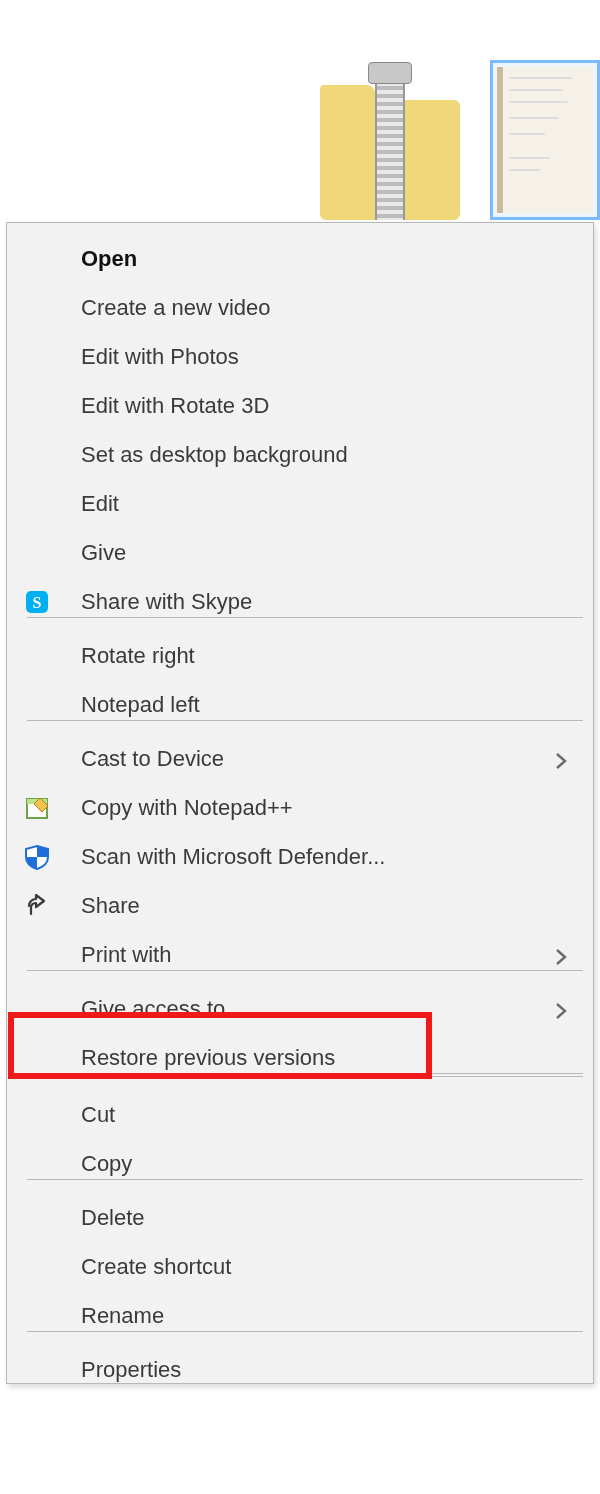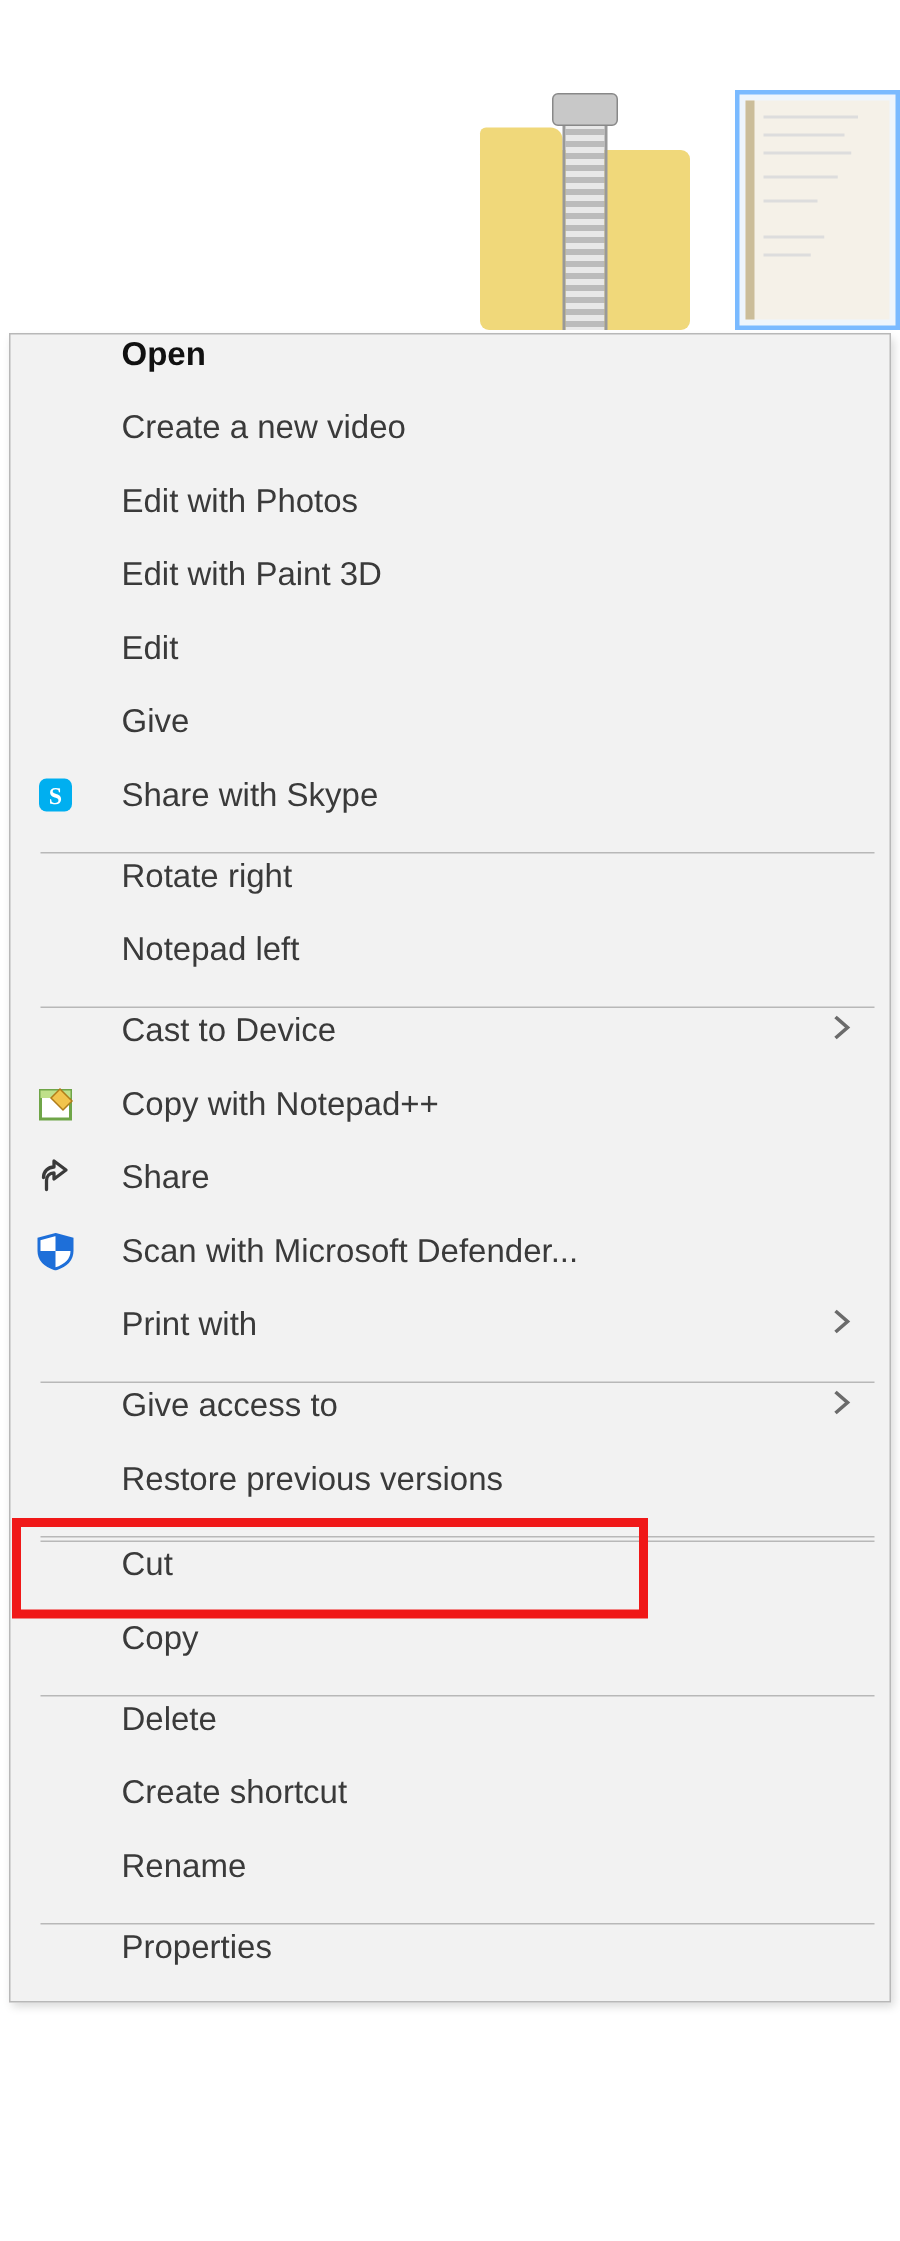--- a/index.html
+++ b/index.html
@@ -95,21 +95,21 @@
       position: absolute;
       top: 222px;
       left: 6px;
       width: 588px;
       background: #f2f2f2;
       border: 1px solid #b8b8b8;
       box-shadow: 2px 3px 6px rgba(0,0,0,0.15);
     }
     .menu-item {
       display: flex;
-      align-items: flex-start;
+      align-items: flex-end;
       height: 49px;
       font-size: 22px;
       color: #3a3a3a;
       cursor: default;
       position: relative;
     }
     .menu-item.bold .label { font-weight: 700; color:#111; }
     .menu-item .icon-slot {
       width: 60px;
       display: flex;
@@ -164,21 +164,25 @@
     <div class="menu-item">
       <span class="icon-slot"></span>
       <span class="label">Create a new video</span>
     </div>
     <div class="menu-item">
       <span class="icon-slot"></span>
       <span class="label">Edit with Photos</span>
     </div>
     <div class="menu-item">
       <span class="icon-slot"></span>
-      <span class="label">Edit with Paint 3D</span>
+      <span class="label">Edit with Rotate 3D</span>
+    </div>
+    <div class="menu-item">
+      <span class="icon-slot"></span>
+      <span class="label">Set as desktop background</span>
     </div>
     <div class="menu-item">
       <span class="icon-slot"></span>
       <span class="label">Edit</span>
     </div>
     <div class="menu-item">
       <span class="icon-slot"></span>
       <span class="label">Give</span>
     </div>
     <div class="menu-item">
@@ -215,34 +219,34 @@
           <rect x="3" y="4" width="20" height="19" fill="#fff" stroke="#6fa548" stroke-width="2"></rect>
           <rect x="3" y="4" width="20" height="5" fill="#bfe08a"></rect>
           <path d="M16 3 L24 11 L18 17 L10 9 Z" fill="#f2c44d" stroke="#b07d1a" stroke-width="1"></path>
         </svg>
       </span>
       <span class="label">Copy with Notepad++</span>
     </div>
     <div class="menu-item">
       <span class="icon-slot">
         <svg width="26" height="26" viewBox="0 0 26 26">
-          <path d="M5 13 C5 9 8 6 12 6 L12 2 L20 8 L12 14 L12 10 C9 10 7 12 7 15 L7 21" fill="none" stroke="#3a3a3a" stroke-width="2.2" stroke-linejoin="round" stroke-linecap="round"></path>
-        </svg>
-      </span>
-      <span class="label">Share</span>
-    </div>
-    <div class="menu-item">
-      <span class="icon-slot">
-        <svg width="26" height="26" viewBox="0 0 26 26">
           <path d="M13 2 L24 5 V13 C24 19 19 23 13 25 C7 23 2 19 2 13 V5 Z" fill="#fff" stroke="#1e6fd9" stroke-width="2"></path>
           <path d="M13 2 L24 5 V13 H13 Z" fill="#1e6fd9"></path>
           <path d="M13 25 C7 23 2 19 2 13 H13 Z" fill="#1e6fd9"></path>
         </svg>
       </span>
       <span class="label">Scan with Microsoft Defender...</span>
+    </div>
+    <div class="menu-item">
+      <span class="icon-slot">
+        <svg width="26" height="26" viewBox="0 0 26 26">
+          <path d="M5 13 C5 9 8 6 12 6 L12 2 L20 8 L12 14 L12 10 C9 10 7 12 7 15 L7 21" fill="none" stroke="#3a3a3a" stroke-width="2.2" stroke-linejoin="round" stroke-linecap="round"></path>
+        </svg>
+      </span>
+      <span class="label">Share</span>
     </div>
     <div class="menu-item">
       <span class="icon-slot"></span>
       <span class="label">Print with</span>
       <span class="submenu-arrow">
         <svg width="16" height="22" viewBox="0 0 16 22">
           <polyline class="chev" points="4,4 12,11 4,18"></polyline>
         </svg>
       </span>
     </div>

